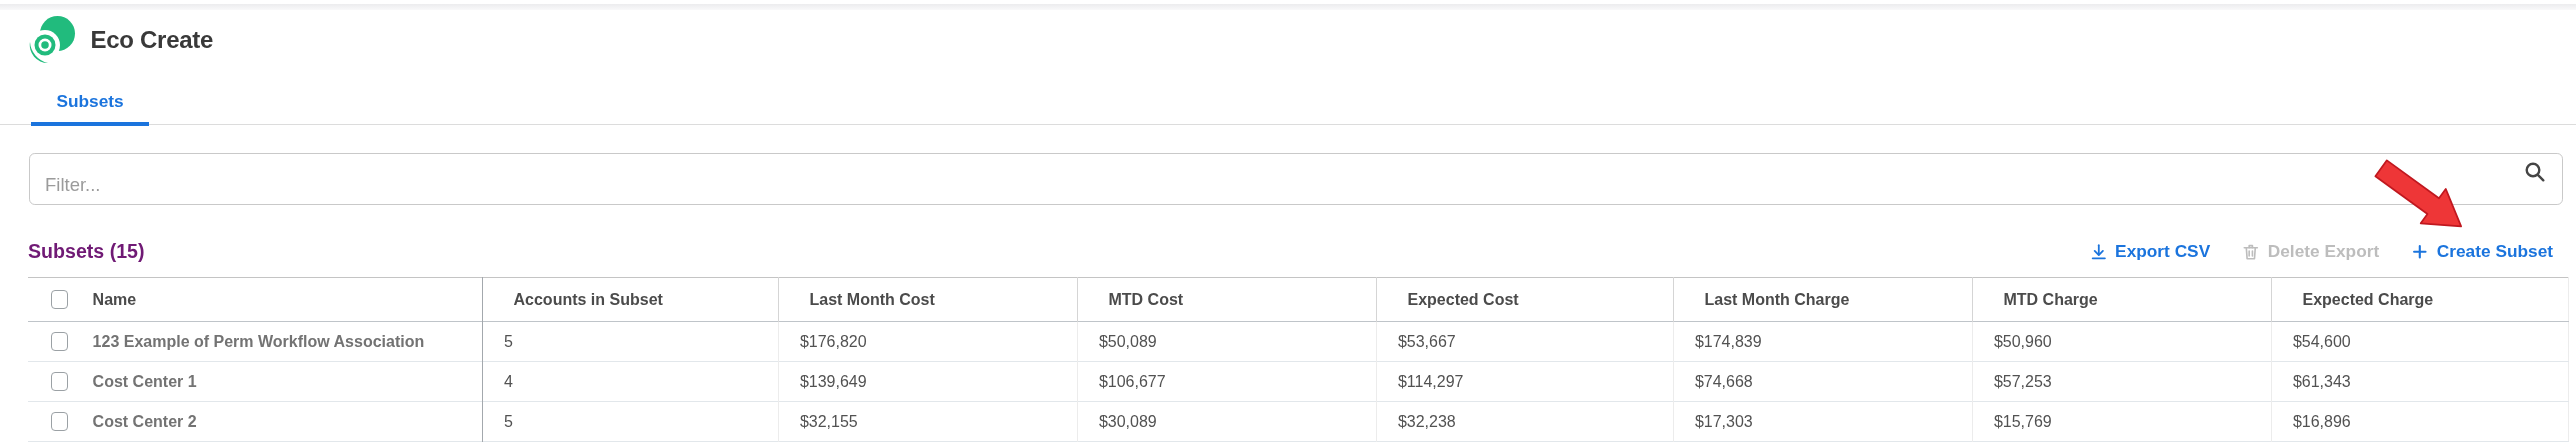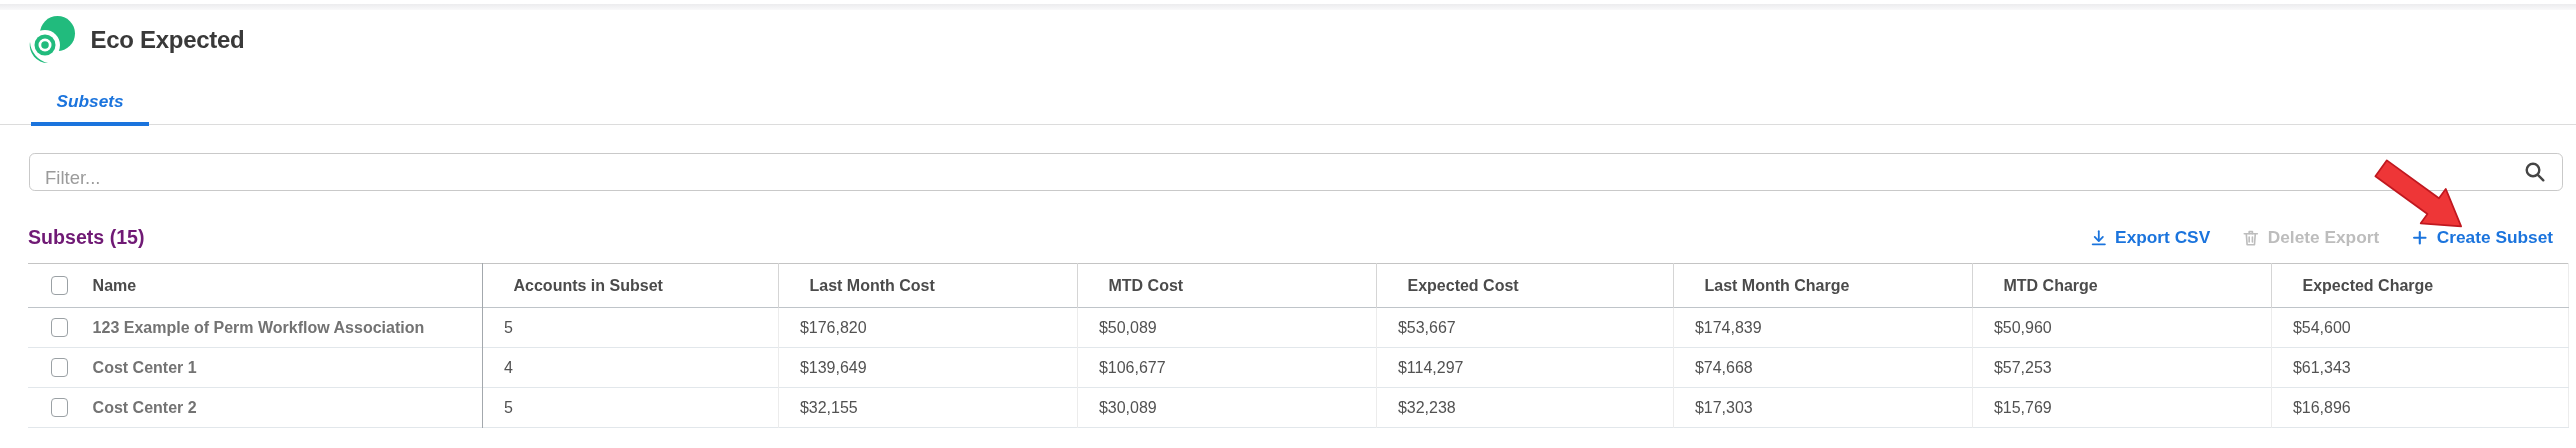--- a/index.html
+++ b/index.html
@@ -11,28 +11,28 @@
                background:linear-gradient(#ececee,#f9f9fa); }
 
   
   .app-header { display:flex; align-items:center; gap:14px; padding:15px 0 0 26.6px; }
   .app-header h1 { font-size:24px; font-weight:600; color:#393939; letter-spacing:-0.3px; }
   .logo { width:50px; height:50px; display:block; }
 
   
   .tabs { display:flex; margin-top:17.3px; border-bottom:1.7px solid #dcdcdc; padding-left:31px; }
   .tab { padding:9.2px 25.4px 11.6px; font-size:17.3px; font-weight:600; color:#3c3c3c;
-         position:relative; cursor:pointer;font-style:italic; }
+         position:relative; cursor:pointer; }
   .tab.active { color:#1b74dd; }
   .tab.active::after { content:''; position:absolute; left:0; right:0; bottom:-1.7px;
                        height:4px; background:#1b74dd; }
 
   
   .filter-wrap { position:relative; margin:28px 13.3px 0 29px; }
-  .filter-wrap input { width:100%; height:38px; border:1.2px solid #c9c9c9; border-radius:5.8px;
+  .filter-wrap input { width:100%; height:52px; border:1.2px solid #c9c9c9; border-radius:5.8px;
                        font-size:18.5px; padding:12px 58px 0 15px; color:#4d7c0f; outline:none;
                        font-family:"Liberation Sans", sans-serif; }
   .filter-wrap input::placeholder { color:#9b9b9b; }
   .search-icon { position:absolute; right:16px; top:7px; width:24px; height:24px; color:#454545; }
 
   
   .toolbar { display:flex; justify-content:space-between; align-items:center;
              margin:35px 23px 0 28px; }
   .toolbar h2 { font-size:19.6px; font-weight:700; color:#701a75; }
   .actions { display:flex; gap:31px; }
@@ -69,21 +69,21 @@
 
   <header class="app-header">
     <svg class="logo" viewBox="0 0 100 100">
       <circle cx="61" cy="37" r="35" fill="#21bb7d"></circle>
       <circle cx="36" cy="60" r="30" fill="#ffffff"></circle>
       <circle cx="36" cy="60" r="21" fill="#21bb7d"></circle>
       <circle cx="36" cy="60" r="13" fill="#ffffff"></circle>
       <circle cx="36" cy="60" r="7.5" fill="#21bb7d"></circle>
       <path d="M6 54 A36 36 0 0 0 42 96 A46 46 0 0 1 6 54 Z" fill="#21bb7d"></path>
     </svg>
-    <h1>Eco Expected</h1>
+    <h1>Eco Create</h1>
   </header>
 
   <nav class="tabs">
     <div class="tab active">
       <span>Subsets</span>
     </div>
   </nav>
 
   <div class="filter-wrap">
     <input type="text" placeholder="Filter..." style="">

